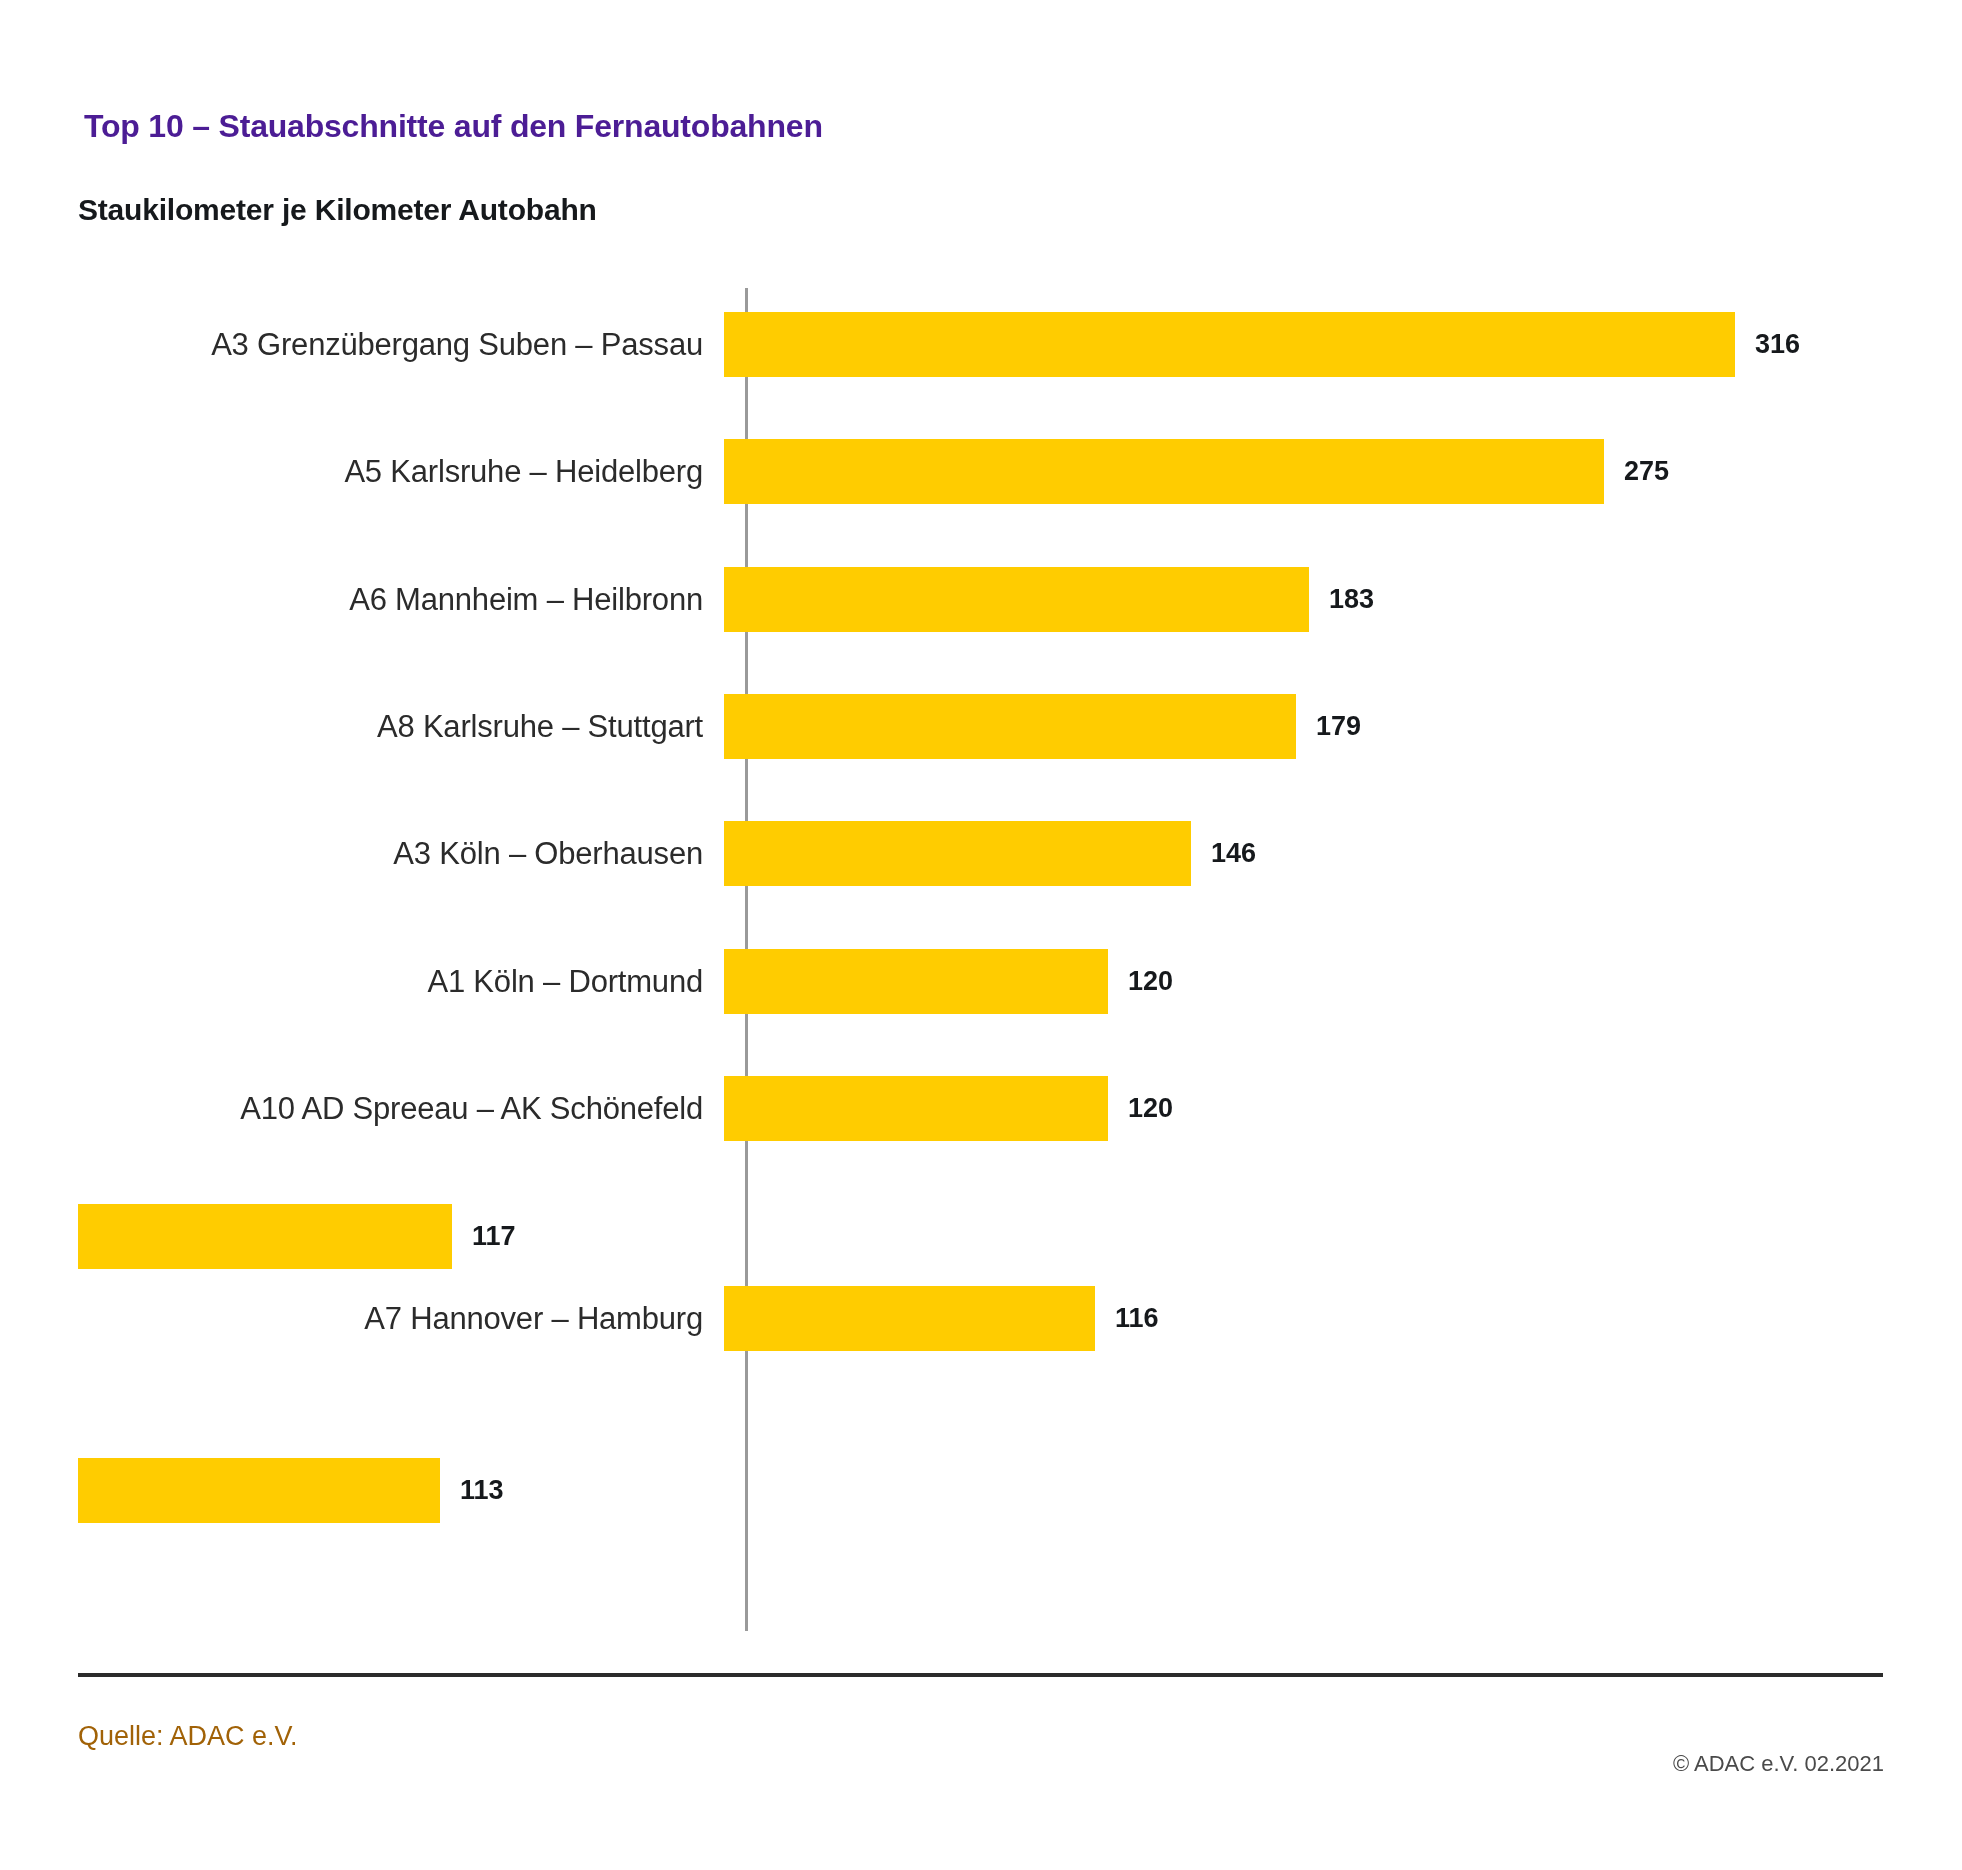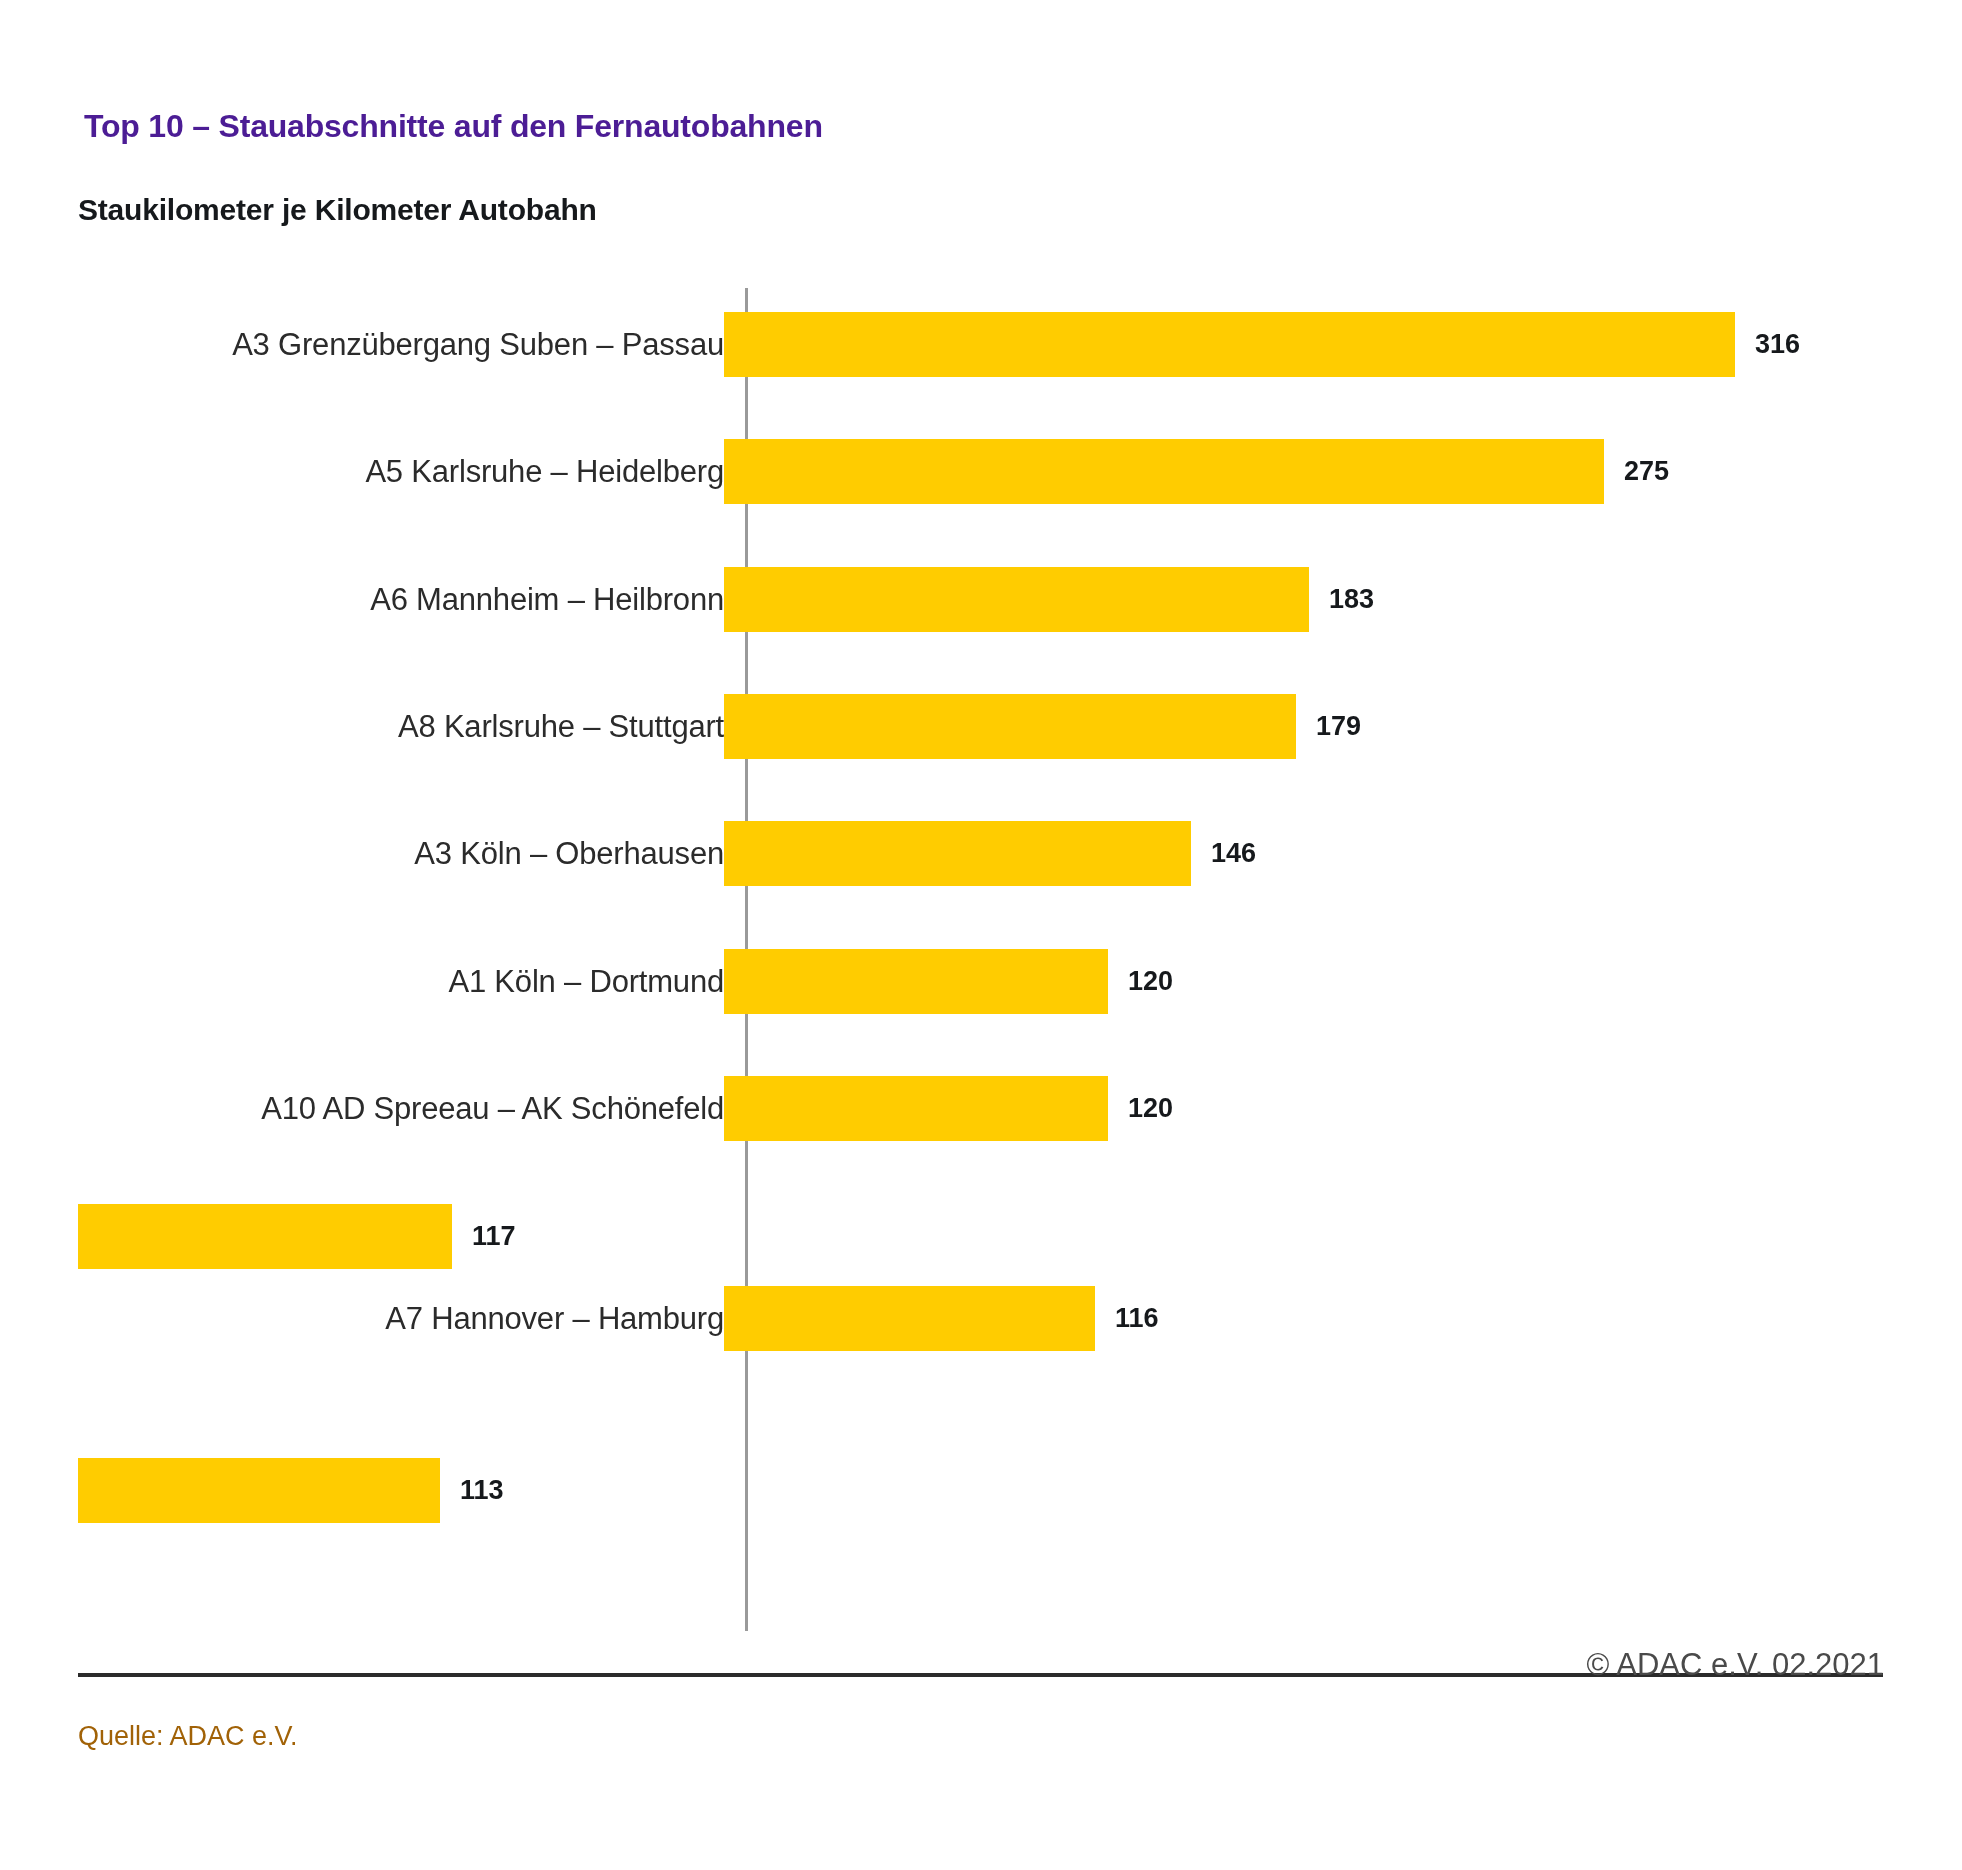--- a/index.html
+++ b/index.html
@@ -67,20 +67,21 @@
     position: absolute;
     left: 0;
     width: 1805px;
     height: 65px;
     display: flex;
     align-items: center;
   }
   .row-label {
     width: 646px;
     text-align: right;
+    padding-right: 21px;
     box-sizing: border-box;
     font-size: 31px;
     color: #2b2b2b;
     white-space: nowrap;
     letter-spacing: -0.2px;
   }
   .bar-wrap {
     position: relative;
     height: 65px;
     flex: 1;
@@ -110,22 +111,22 @@
   .source {
     position: absolute;
     left: 78px;
     top: 1721px;
     font-size: 27px;
     color: #a16207;
   }
   .copyright {
     position: absolute;
     right: 78px;
-    top: 1647px;
-    font-size: 31px;
+    top: 1751px;
+    font-size: 22px;
     color: #4a4a4a;
     text-align: right;
   }
 </style>
 </head>
 <body>
 
 <div class="page">
 
   <div class="title">Top 10 – Stauabschnitte auf den Fernautobahnen</div>

